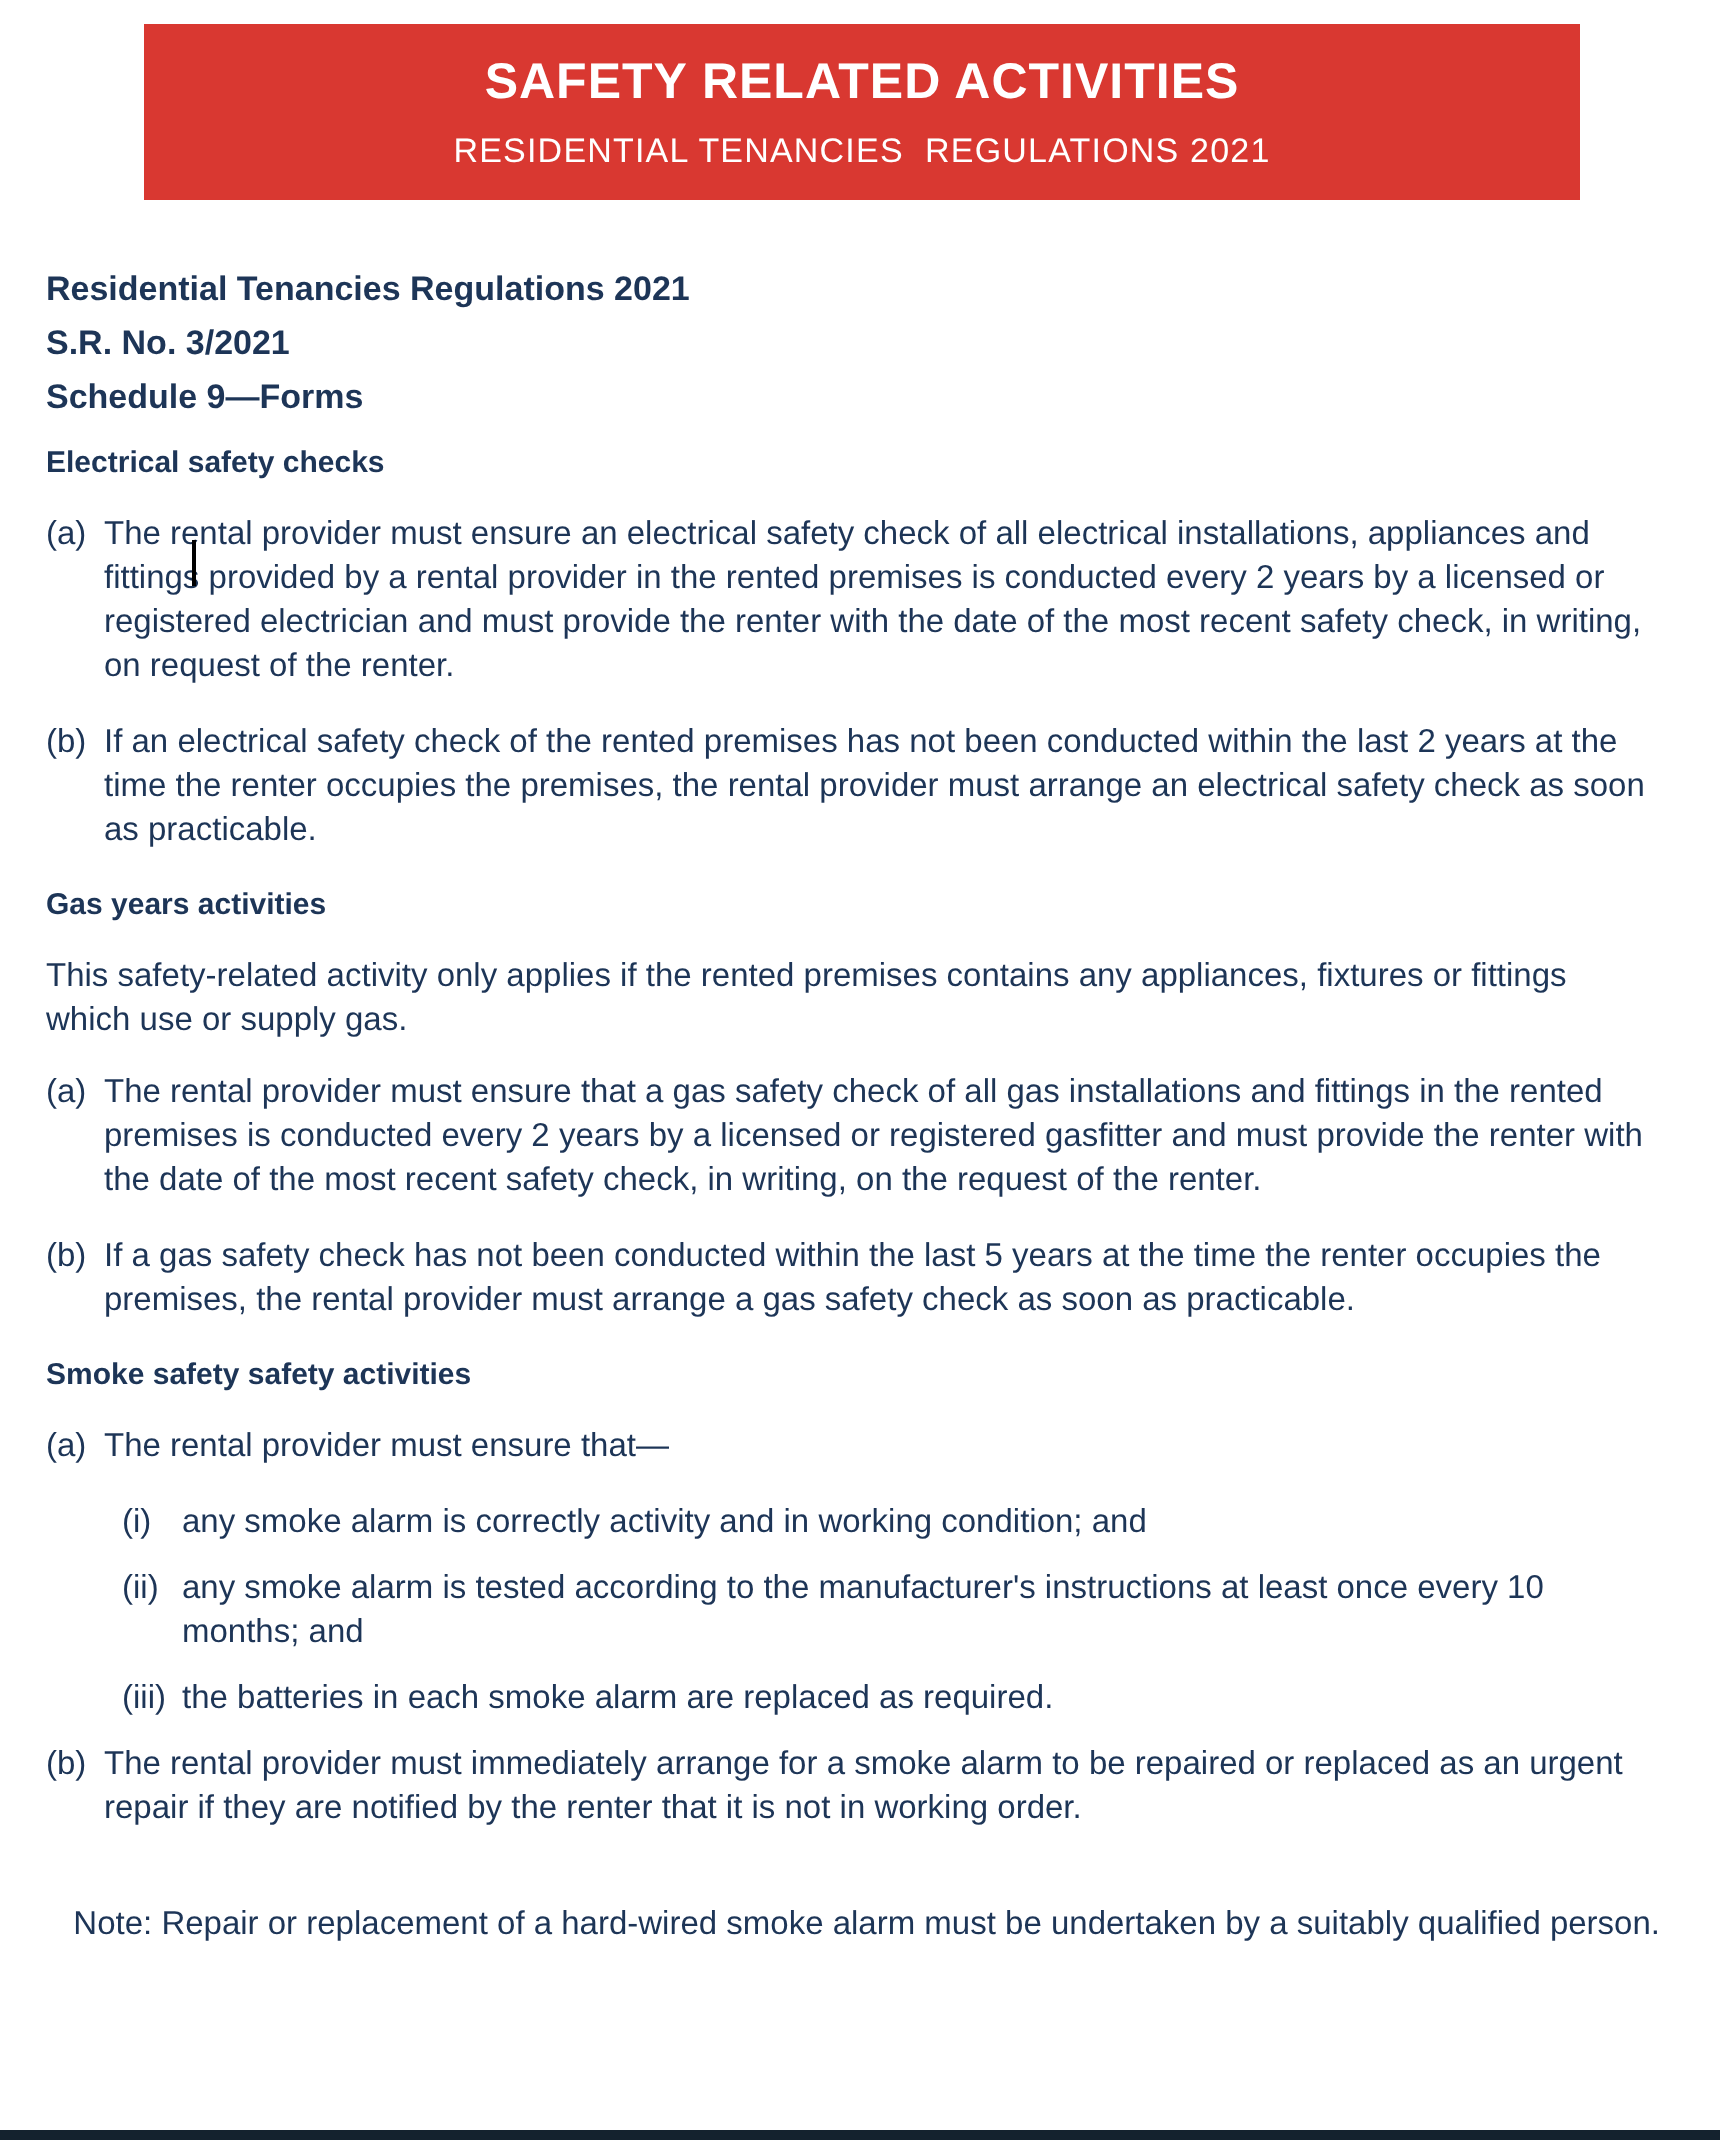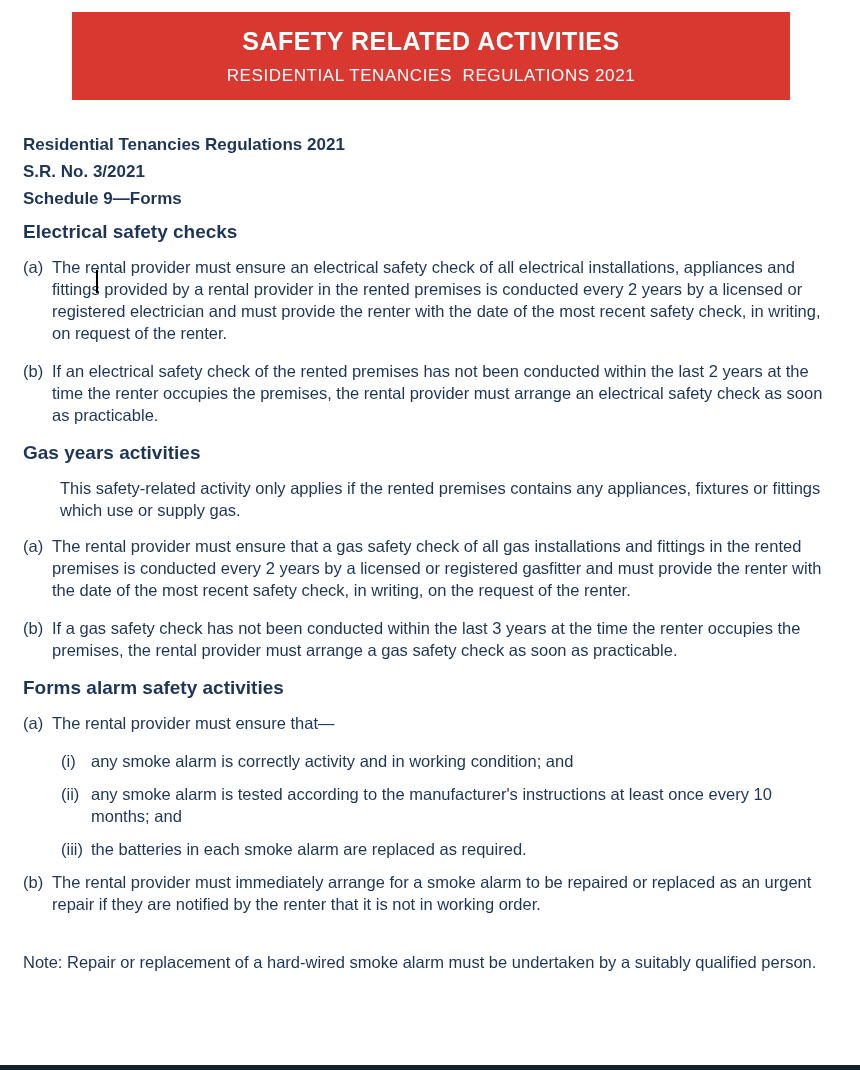--- a/index.html
+++ b/index.html
@@ -50,43 +50,43 @@
     line-height: 22px;
   }
   .meta { margin-bottom: 9px; }
   .meta-line {
     font-weight: 700;
     font-size: 17px;
     line-height: 27px;
   }
   .section-heading {
     font-weight: 700;
-    font-size: 19px;
+    font-size: 15px;
     line-height: 22px;
     margin: 9px 0 13px 0;
   }
   .list-item {
     display: flex;
     margin-bottom: 16px;
   }
   .list-item .label {
     flex: 0 0 29px;
   }
   .list-item .text { flex: 1; }
-  .intro-para { margin-bottom: 14px; margin-left: 37px; }
+  .intro-para { margin-bottom: 14px; }
   .sublist { margin-left: 38px; }
   .sub-item {
     display: flex;
     margin-bottom: 11px;
   }
   .sub-item .sublabel {
     flex: 0 0 30px;
   }
   .sub-item .text { flex: 1; }
-  .note-para { margin-top: 36px; }
+  .note-para { margin-top: 36px; text-align: right; }
   
   .caret {
     position: absolute;
     left: 96px;
     top: 270px;
     width: 2px;
     height: 23px;
     background: #000000;
   }
   
@@ -131,26 +131,26 @@
 
     <section>
       <h2 class="section-heading">Gas years activities</h2>
       <p class="intro-para">This safety-related activity only applies if the rented premises contains any appliances, fixtures or fittings which use or supply gas.</p>
       <div class="list-item">
         <span class="label">(a)</span>
         <span class="text">The rental provider must ensure that a gas safety check of all gas installations and fittings in the rented premises is conducted every 2 years by a licensed or registered gasfitter and must provide the renter with the date of the most recent safety check, in writing, on the request of the renter.</span>
       </div>
       <div class="list-item">
         <span class="label">(b)</span>
-        <span class="text">If a gas safety check has not been conducted within the last 3 years at the time the renter occupies the premises, the rental provider must arrange a gas safety check as soon as practicable.</span>
+        <span class="text">If a gas safety check has not been conducted within the last 5 years at the time the renter occupies the premises, the rental provider must arrange a gas safety check as soon as practicable.</span>
       </div>
     </section>
 
     <section>
-      <h2 class="section-heading">Forms alarm safety activities</h2>
+      <h2 class="section-heading">Smoke safety safety activities</h2>
       <div class="list-item">
         <span class="label">(a)</span>
         <span class="text">The rental provider must ensure that—</span>
       </div>
       <div class="sublist">
         <div class="sub-item">
           <span class="sublabel">(i)</span>
           <span class="text">any smoke alarm is correctly activity and in working condition; and</span>
         </div>
         <div class="sub-item">

